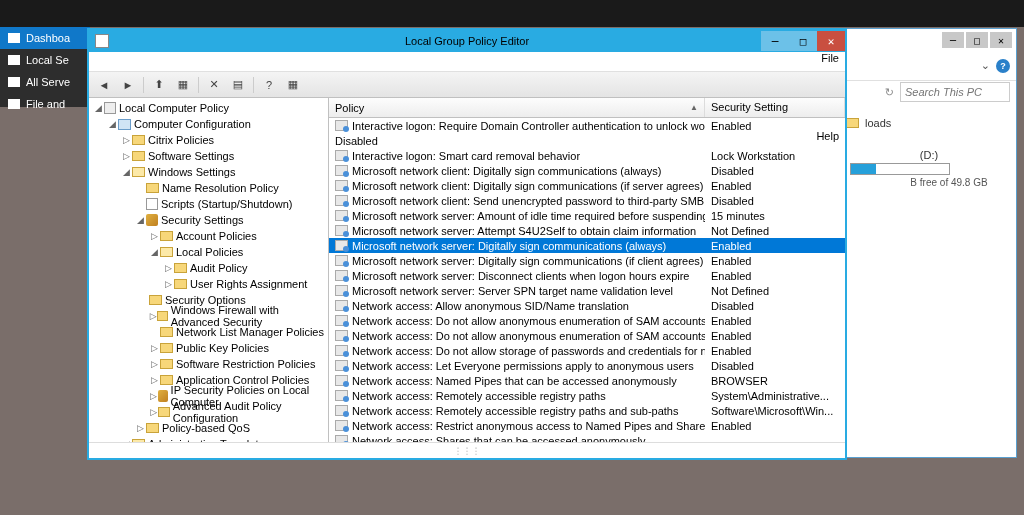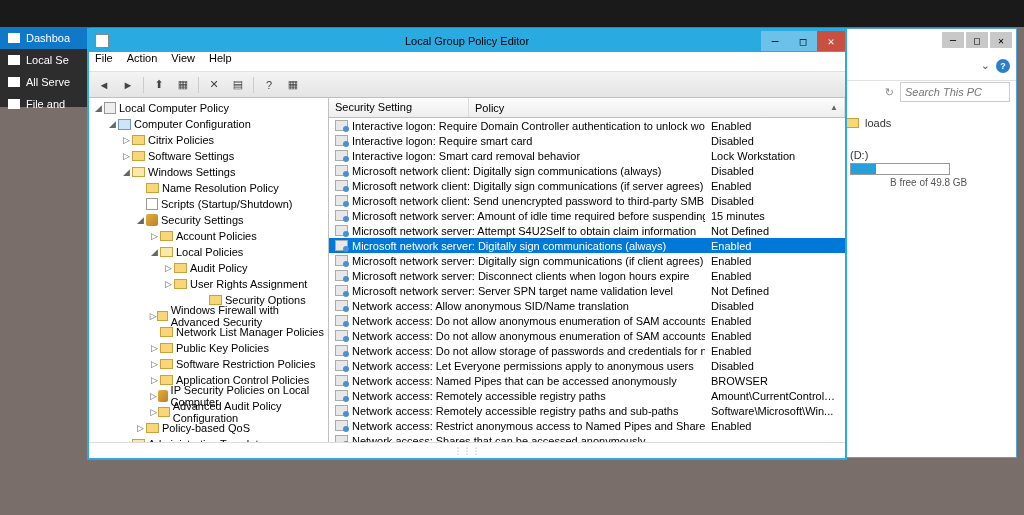--- a/index.html
+++ b/index.html
@@ -12,21 +12,21 @@
 .bg-explorer {
   position: absolute; right: 7px; top: 28px; width: 180px; height: 430px;
   background: #fff; border: 1px solid #5aa0d0;
 }
 .bg-explorer-title { height: 22px; background: #fff; display: flex; justify-content: flex-end; align-items: center; gap: 2px; padding-right: 4px; }
 .bg-ctrl { width: 22px; height: 16px; background: #c8c8c8; display: flex; align-items: center; justify-content: center; font-family: monospace; font-size: 10px; }
 .bg-explorer-toolbar { height: 30px; display:flex; align-items:center; justify-content:flex-end; padding: 0 6px; gap: 6px; border-bottom:1px solid #e0e0e0;}
 .help-circle { width:14px; height:14px; border-radius:50%; background:#2a80c9; color:#fff; display:flex; align-items:center; justify-content:center; font-size:9px; font-weight:bold; }
 .bg-search { width:110px; height:20px; border:1px solid #ccc; padding:0 4px; color:#888; font-style:italic;}
 .bg-nav { height:22px; display:flex; align-items:center; justify-content:flex-end; padding-right:6px; color:#888; gap:6px; }
-.bg-body { padding: 8px; color: #333; }
+.bg-body { padding: 8px; color: #333; text-align: center; }
 .bg-folder-item { margin: 6px 0; display:flex; align-items:center; gap:6px; }
 .bg-disk { margin-top: 20px; padding-left: 4px;}
 .bg-bar { width: 100px; height: 12px; border:1px solid #999; margin-top:2px; }
 .bg-bar-fill { width: 25%; height:100%; background:#26a0da; }
 .bg-disk-label { font-size:10px; color:#555; margin-top:2px;margin-left:40px;}
 
 
 .sm-sidebar { position: absolute; left: 0; top: 27px; width: 90px; height: 80px; background: #2d2d2d; color:#fff; font-size:11px;}
 .sm-item { padding: 5px 8px; display:flex; align-items:center; gap:6px; }
 .sm-item.dash { background:#1078c9;text-align:right; }
@@ -39,21 +39,21 @@
 }
 .title-bar { height: 22px; background: #29abe2; display:flex; align-items:center; color:#000; position:relative; }
 .title-text { position:absolute; left:50%; transform:translateX(-50%); font-size:11px; }
 .title-left-icon { margin-left:6px; width:14px; height:14px; background:#fff; border:1px solid #888;}
 .title-btns { margin-left:auto; display:flex; }
 .tbtn { width:28px; height:20px; display:flex; align-items:center; justify-content:center; font-family:monospace;}
 .tbtn.min { background:#6cc1e8;}
 .tbtn.max { background:#6cc1e8;}
 .tbtn.close { background:#c94f40; color:#fff;}
 
-.menu-bar { height: 20px; background:#fff; display:flex; align-items:flex-start; padding: 0 6px; gap: 14px; border-bottom:1px solid #e0e0e0;}
+.menu-bar { height: 20px; background:#fff; display:flex; align-items:flex-end; padding: 0 6px; gap: 14px; border-bottom:1px solid #e0e0e0;flex-direction:column;}
 .menu-item { color:#000; }
 
 .toolbar { height: 26px; background: linear-gradient(#f4f4f4,#e4e4e4); display:flex; align-items:center; padding: 0 4px; gap:2px; border-bottom:1px solid #c0c0c0;}
 .tb-btn { width:22px; height:20px; display:flex; align-items:center; justify-content:center; color:#444;}
 .tb-sep { width:1px; height:16px; background:#ccc; margin:0 2px;}
 
 .content { flex:1; display:flex; overflow:hidden; }
 
 
 .tree-pane { width: 240px; border-right:1px solid #c0c0c0; overflow-y:auto; overflow-x:hidden; padding: 2px 0; }
@@ -234,21 +234,21 @@
           <div class="tree-row" style="padding-left: 74px;">
             <span class="tw">▷</span>
             <span class="ic ic-folder"></span>
             <span class="tree-label">Audit Policy</span>
           </div>
           <div class="tree-row" style="padding-left: 74px;">
             <span class="tw">▷</span>
             <span class="ic ic-folder"></span>
             <span class="tree-label">User Rights Assignment</span>
           </div>
-          <div class="tree-row" style="padding-left: 109px;">
+          <div class="tree-row" style="padding-left: 49px;">
             <span class="tw"></span>
             <span class="ic ic-folder"></span>
             <span class="tree-label">Security Options</span>
           </div>
           <div class="tree-row" style="padding-left: 60px;">
             <span class="tw">▷</span>
             <span class="ic ic-folder"></span>
             <span class="tree-label">Windows Firewall with Advanced Security</span>
           </div>
           <div class="tree-row" style="padding-left: 60px; justify-content: space-between;">
@@ -288,41 +288,37 @@
           </div>
           <div class="tree-row" style="padding-left: 32px;">
             <span class="tw">◢</span>
             <span class="ic ic-folder-open"></span>
             <span class="tree-label">Administrative Templates</span>
           </div>
         </div>
     </div>
     <div class="list-pane">
       <div class="list-header">
-        <div class="col col-setting">
-          <span>Security Setting</span>
-        </div>
         <div class="col col-policy">
           <span>Policy</span>
           <span class="col-sort">▲</span>
         </div>
+        <div class="col col-setting">
+          <span>Security Setting</span>
+        </div>
       </div>
       <div class="list-body" id="list-body">
           <div class="list-row">
             <div class="cell cell-policy">
               <span class="row-ic"></span>
               <span>Interactive logon: Require Domain Controller authentication to unlock workstation</span>
             </div>
             <div class="cell cell-setting">Enabled</div>
           </div>
           <div class="list-row">
-            <div class="cell cell-policy">
-              <span class="row-ic"></span>
-              <span>Interactive logon: Require smart card</span>
-            </div>
             <div class="cell cell-setting">Disabled</div>
           </div>
           <div class="list-row">
             <div class="cell cell-policy">
               <span class="row-ic"></span>
               <span>Interactive logon: Smart card removal behavior</span>
             </div>
             <div class="cell cell-setting">Lock Workstation</div>
           </div>
           <div class="list-row">
@@ -428,21 +424,21 @@
               <span class="row-ic"></span>
               <span>Network access: Named Pipes that can be accessed anonymously</span>
             </div>
             <div class="cell cell-setting">BROWSER</div>
           </div>
           <div class="list-row">
             <div class="cell cell-policy">
               <span class="row-ic"></span>
               <span>Network access: Remotely accessible registry paths</span>
             </div>
-            <div class="cell cell-setting">Amount\CurrentControlS...</div>
+            <div class="cell cell-setting">System\Administrative...</div>
           </div>
           <div class="list-row">
             <div class="cell cell-policy">
               <span class="row-ic"></span>
               <span>Network access: Remotely accessible registry paths and sub-paths</span>
             </div>
             <div class="cell cell-setting">Software\Microsoft\Win...</div>
           </div>
           <div class="list-row">
             <div class="cell cell-policy">

